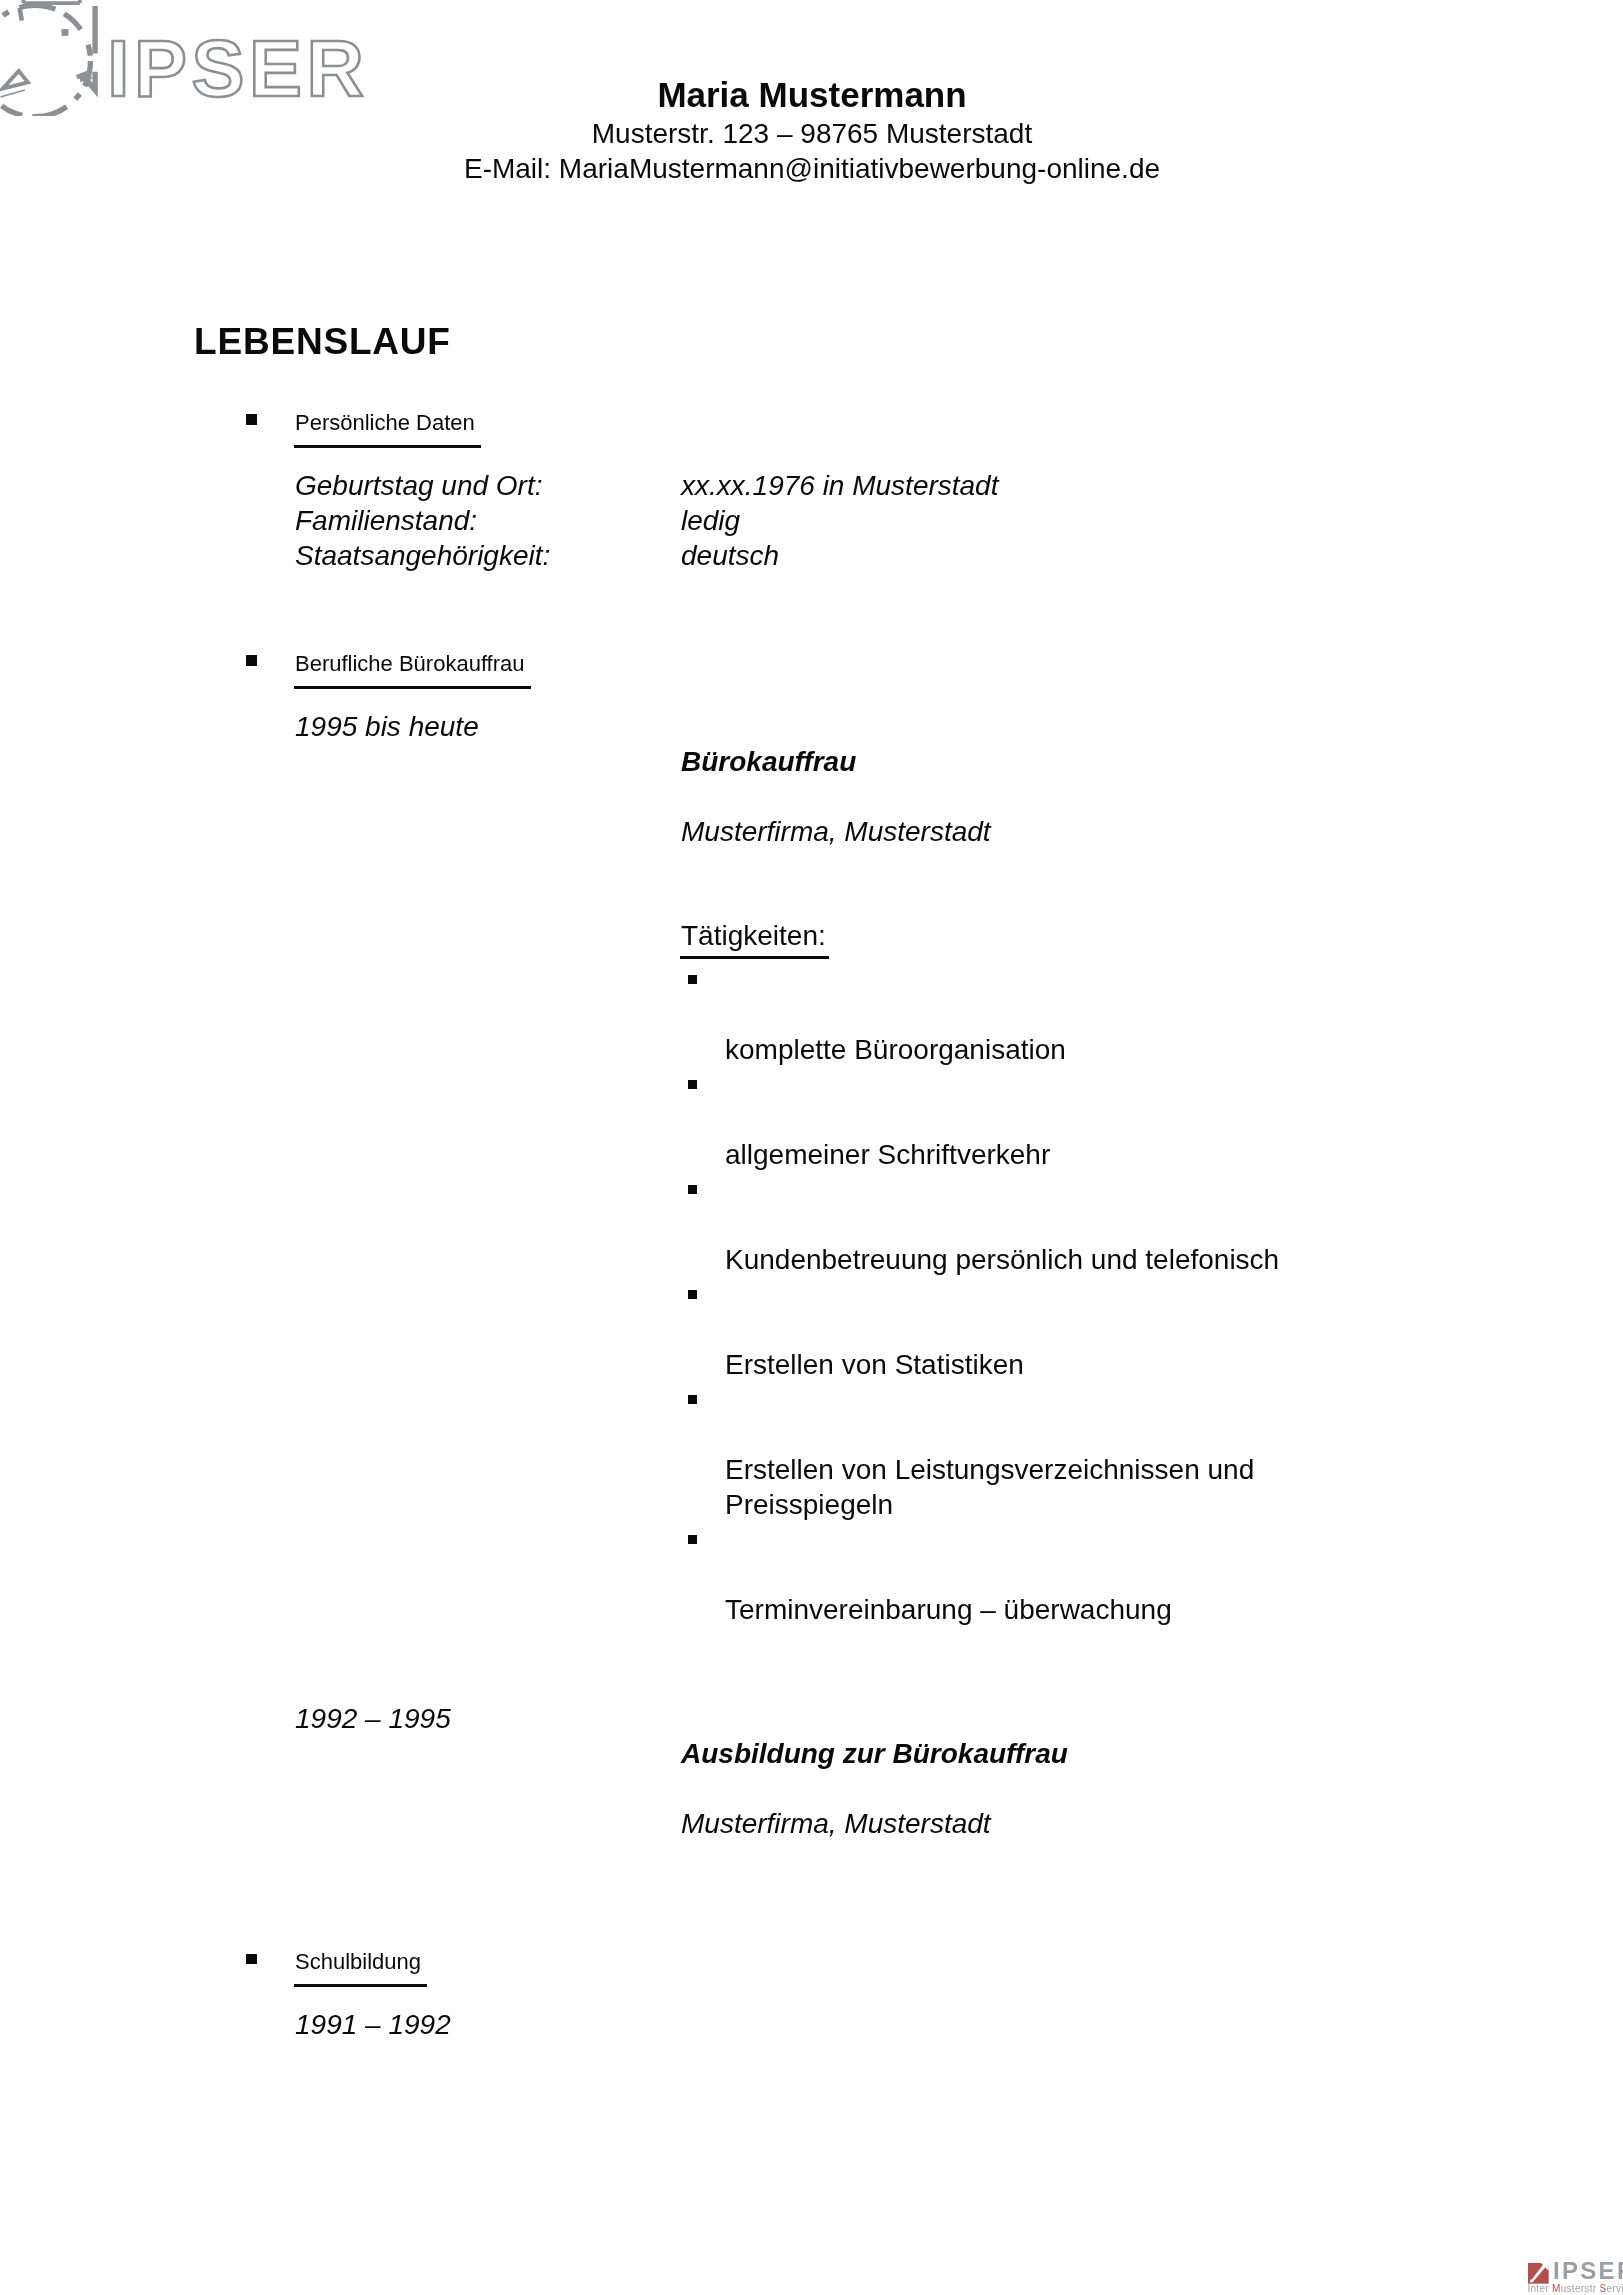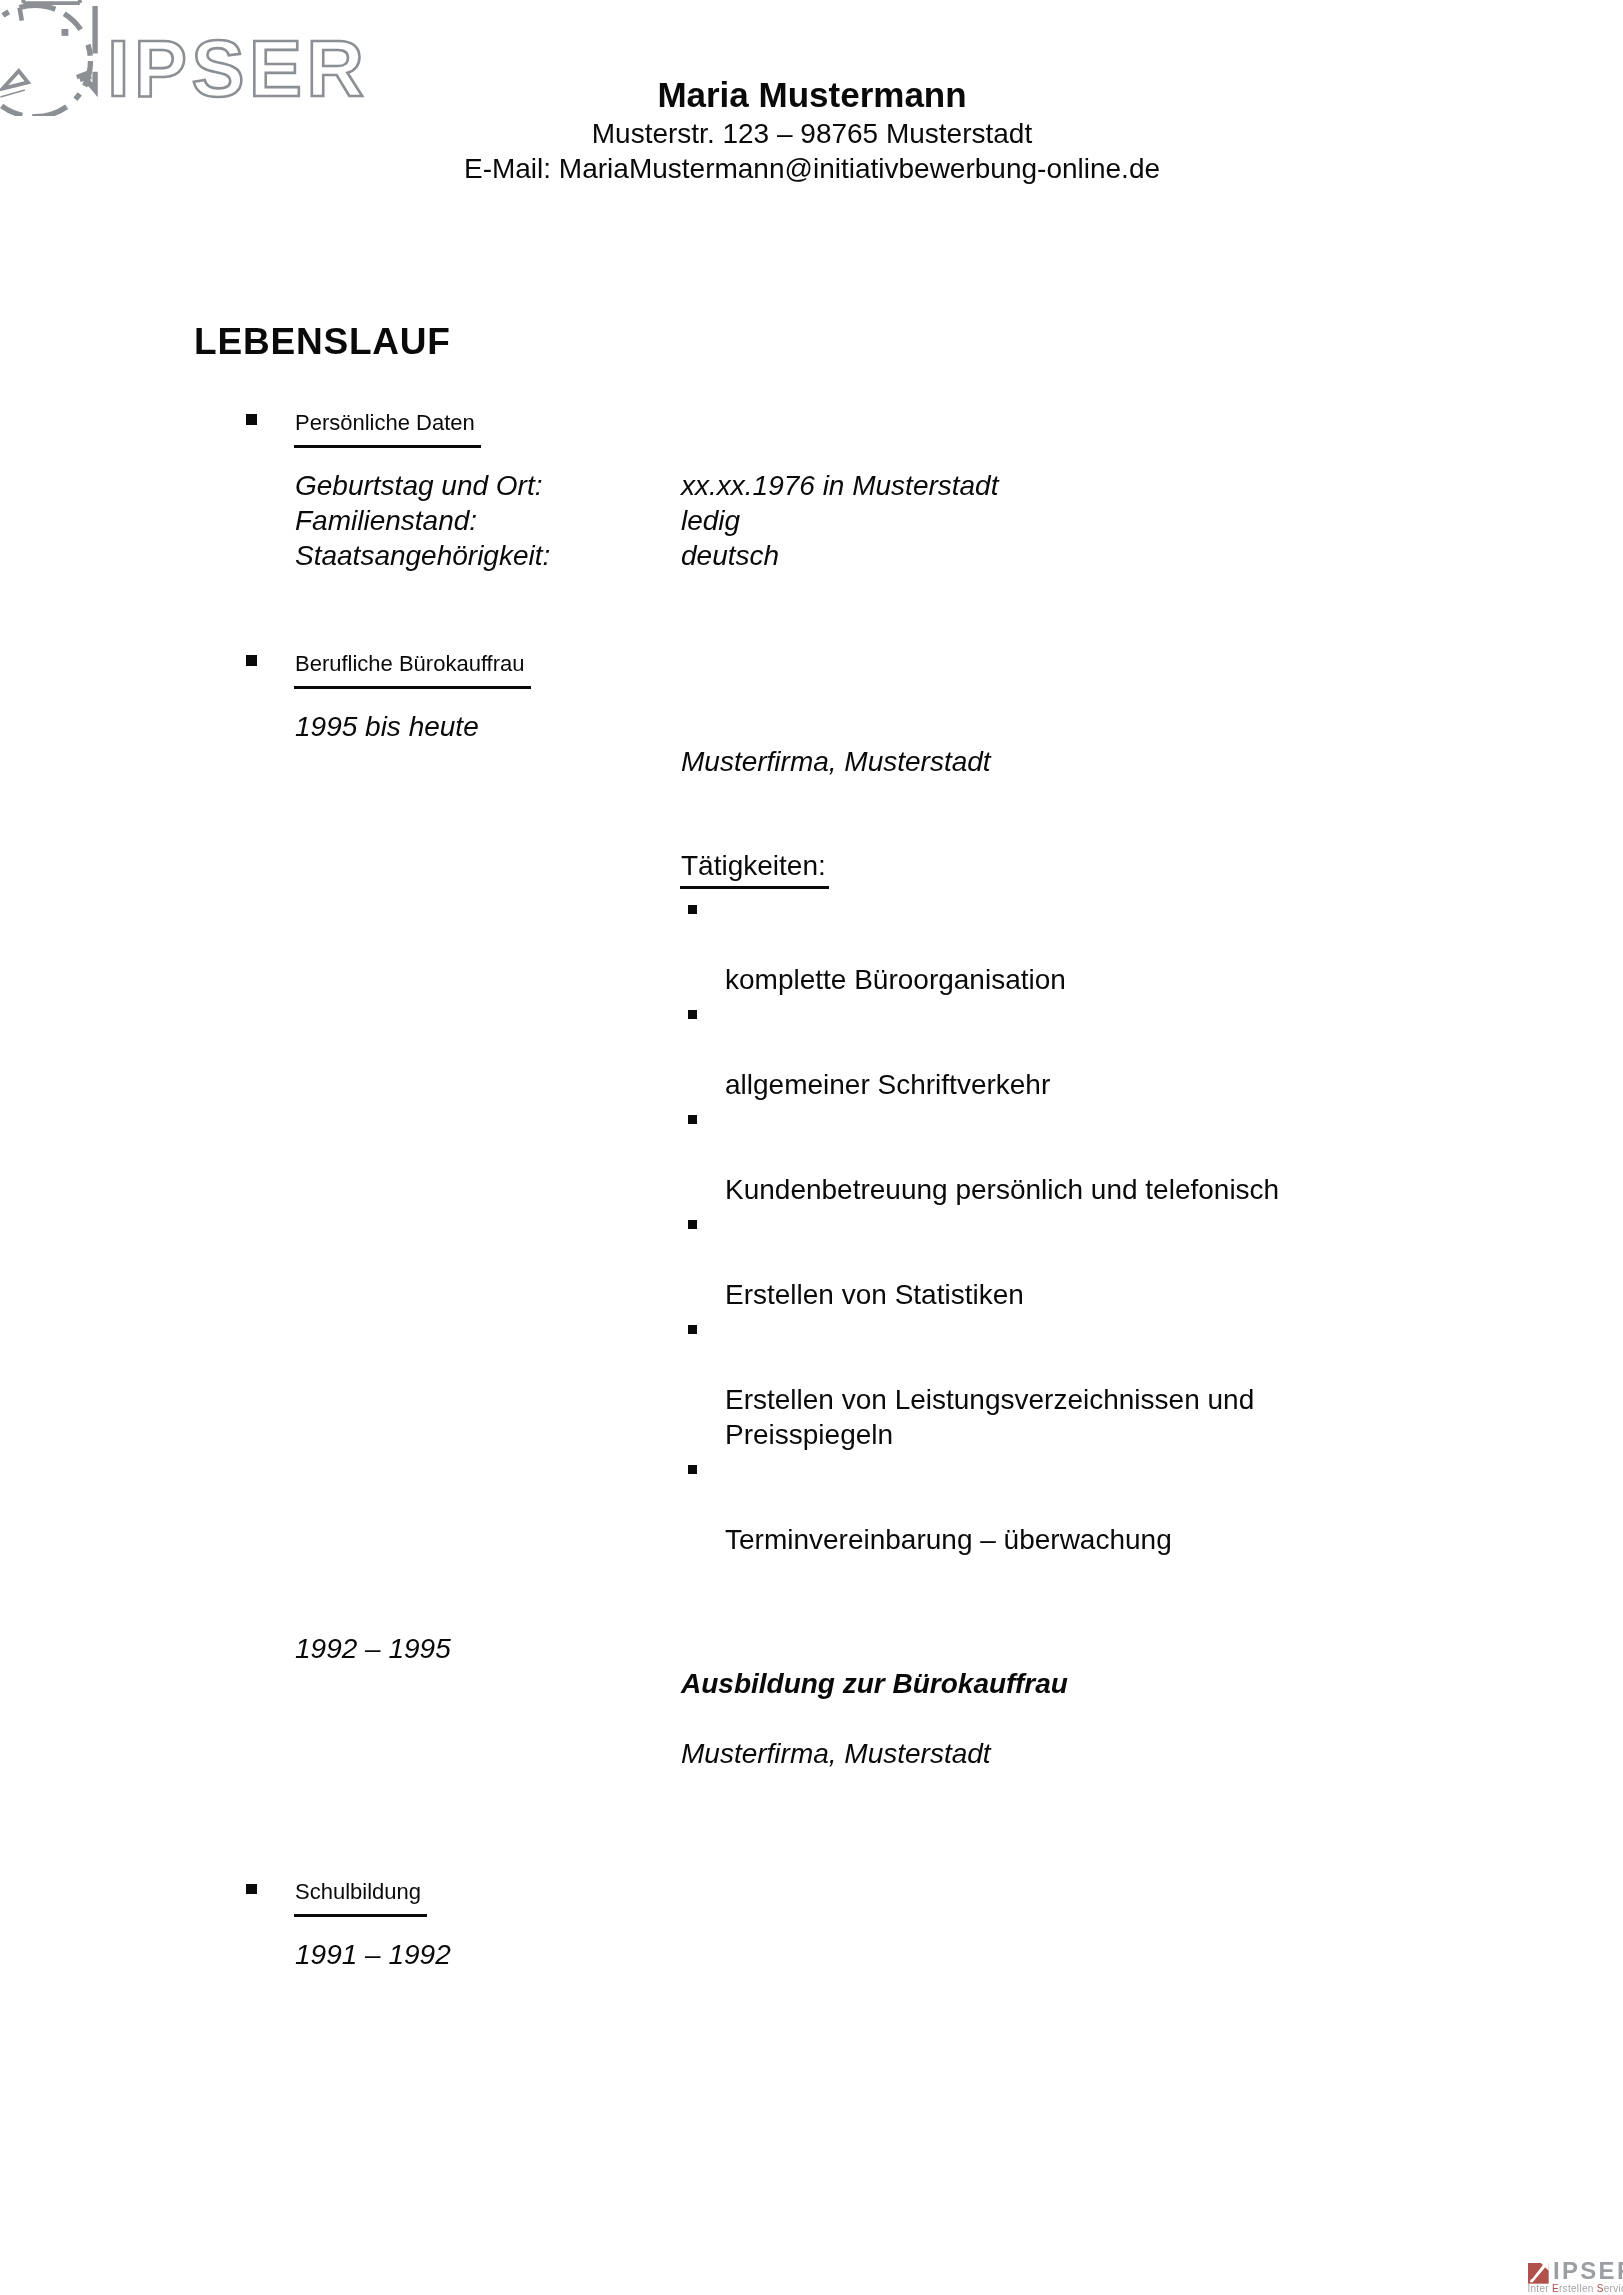--- a/index.html
+++ b/index.html
@@ -113,20 +113,21 @@
 
 <div class="section mt2">
   <div class="sec-head">
     <span class="sq"></span>
     <span class="ht">Berufliche Bürokauffrau</span>
   </div>
   <div class="rows rows-gap">
     <div class="row">
       <div class="lbl">1995 bis heute</div>
       <div class="val">
+        <div class="vb">Bürokauffrau</div>
         <div>Musterfirma, Musterstadt</div>
       </div>
     </div>
   </div>
   <div class="tasks">
     <span class="th">Tätigkeiten:</span>
     <div class="task-list">
       <div class="task">
         <span class="sq"></span>
         <span>komplette Büroorganisation</span>
@@ -183,16 +184,16 @@
 
 <div class="logo-bottom">
   <svg class="icon" width="20.7" height="20.7" viewBox="0 0 27 27">
     <rect x="0" y="0" width="27" height="27" fill="#b0514b"></rect>
     <polygon points="17,0 27,0 27,10" fill="#ffffff"></polygon>
     <polygon points="2,25 6,25 24,4 20,2" fill="#ffffff"></polygon>
     <circle cx="5" cy="23" r="1.8" fill="#ffffff"></circle>
   </svg>
   <div class="lb-text">IPSER</div>
   <div class="lb-sub">
-    <span class="w">Inter</span><span class="w redcap">Erstellen</span><span class="w redcap">Service</span>
+    <span class="w">Inter</span><span class="w redcap">Musterstr</span><span class="w redcap">Service</span>
   </div>
 </div>
 
 
 </body></html>

